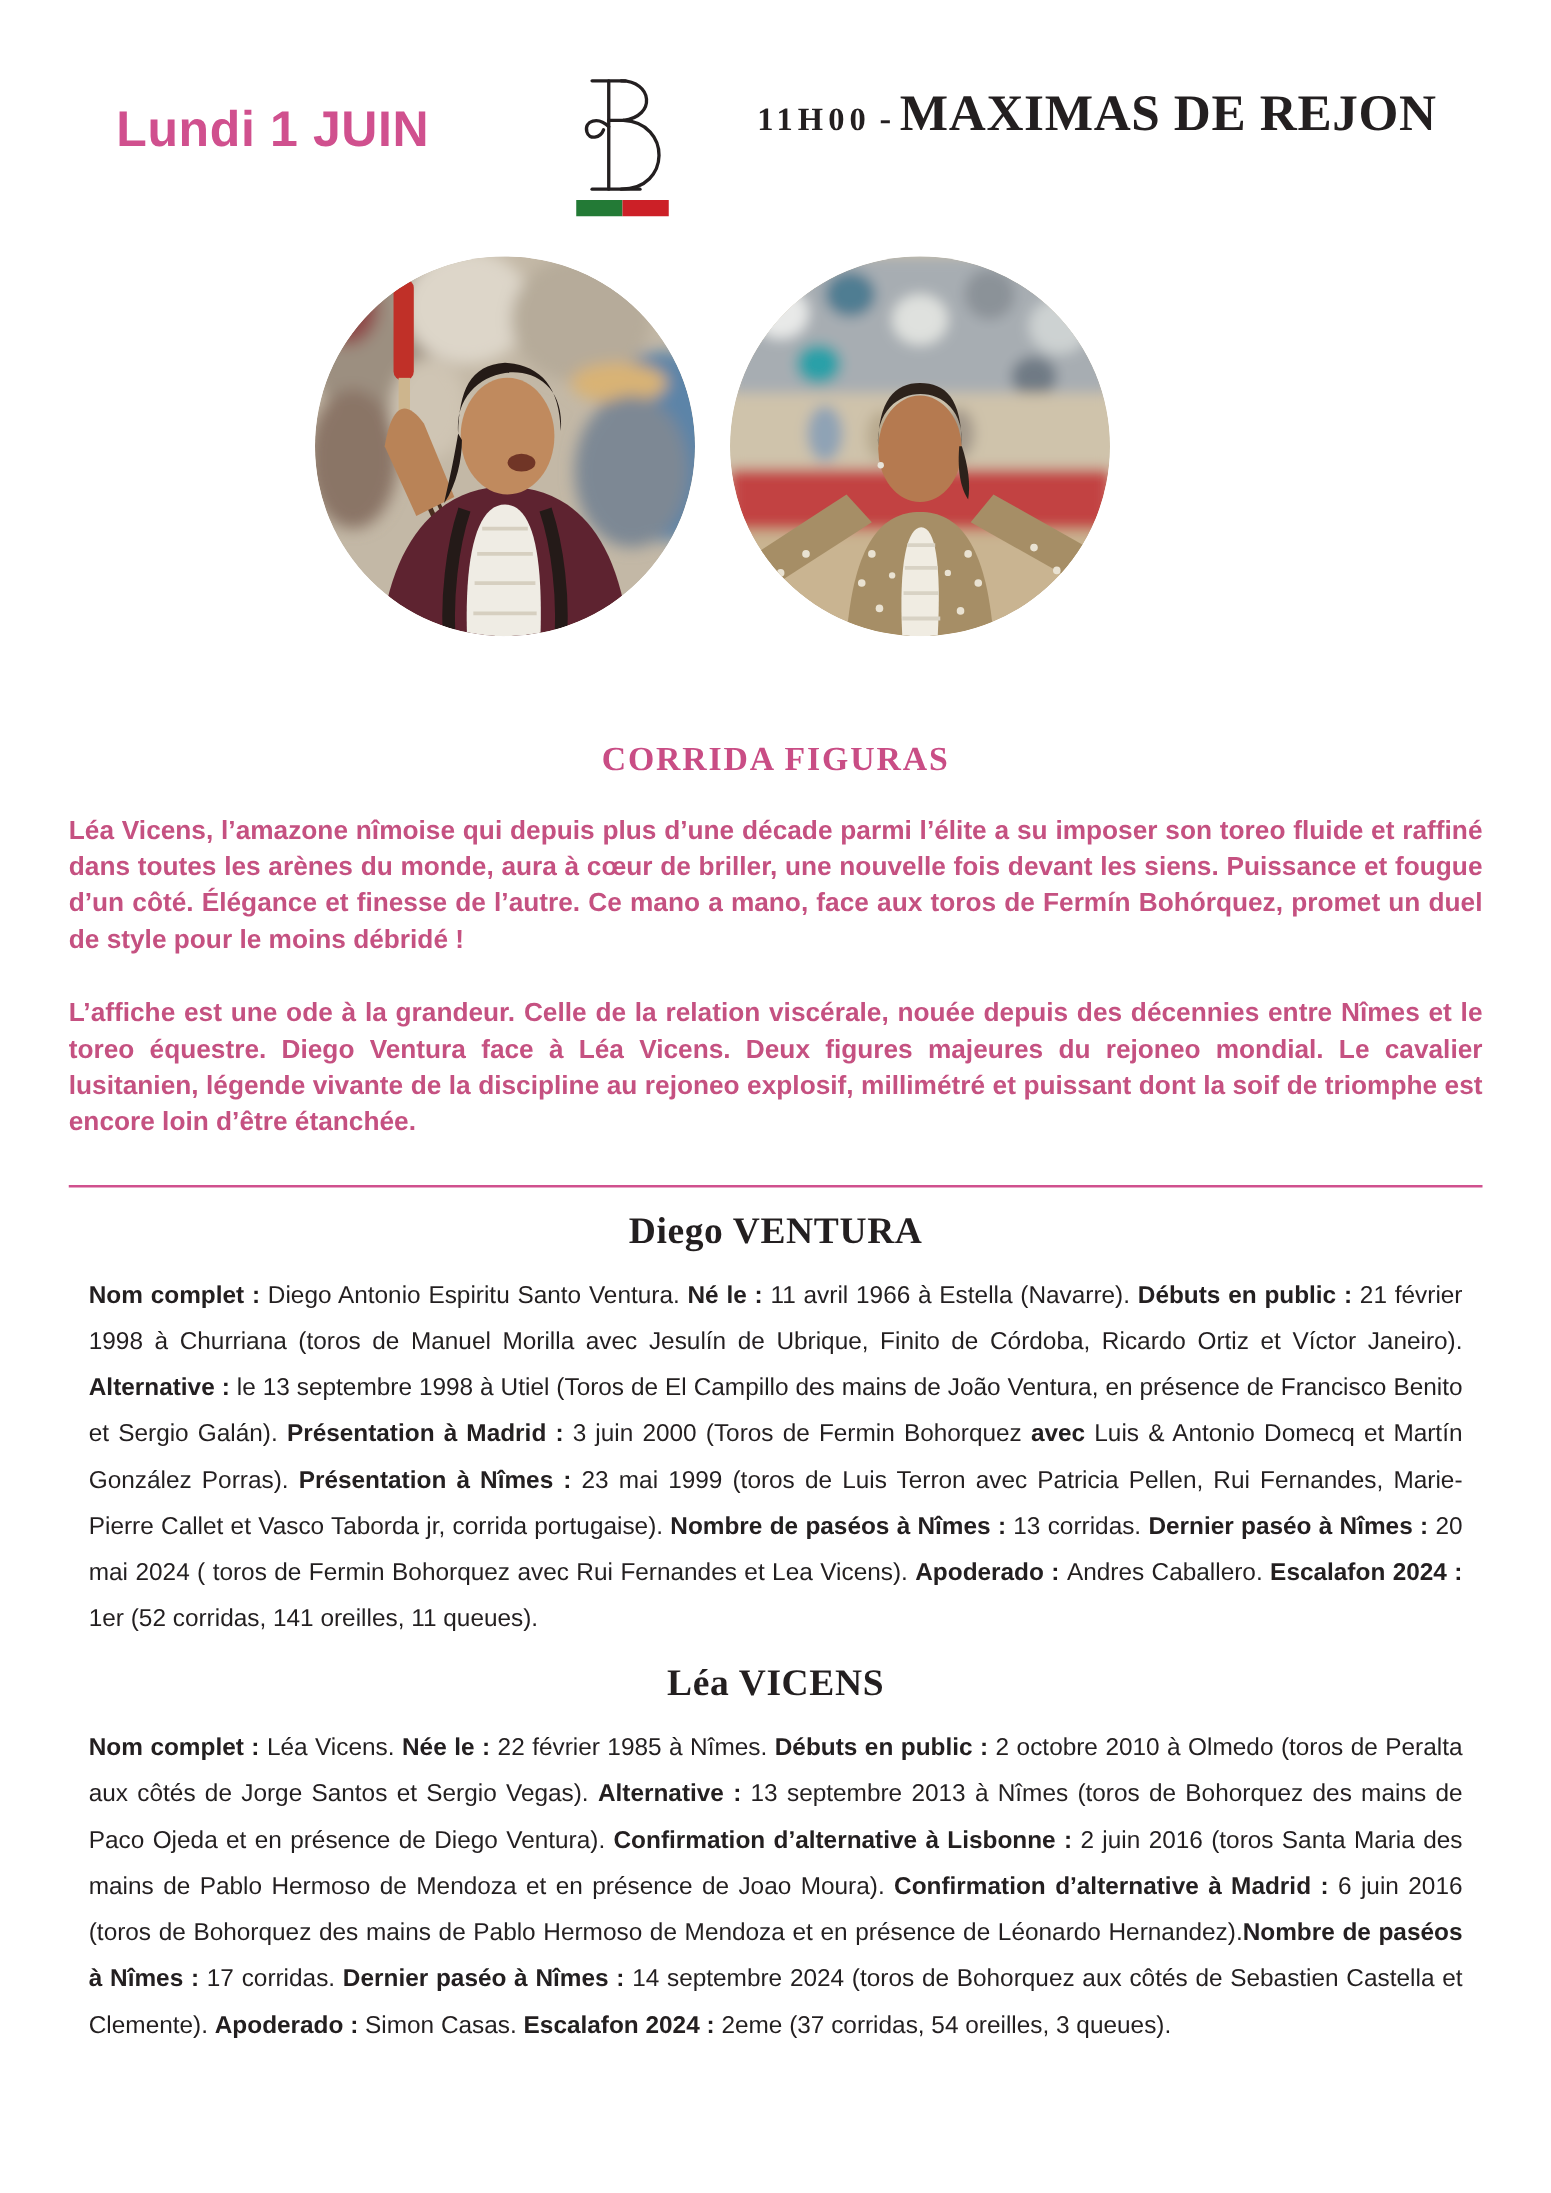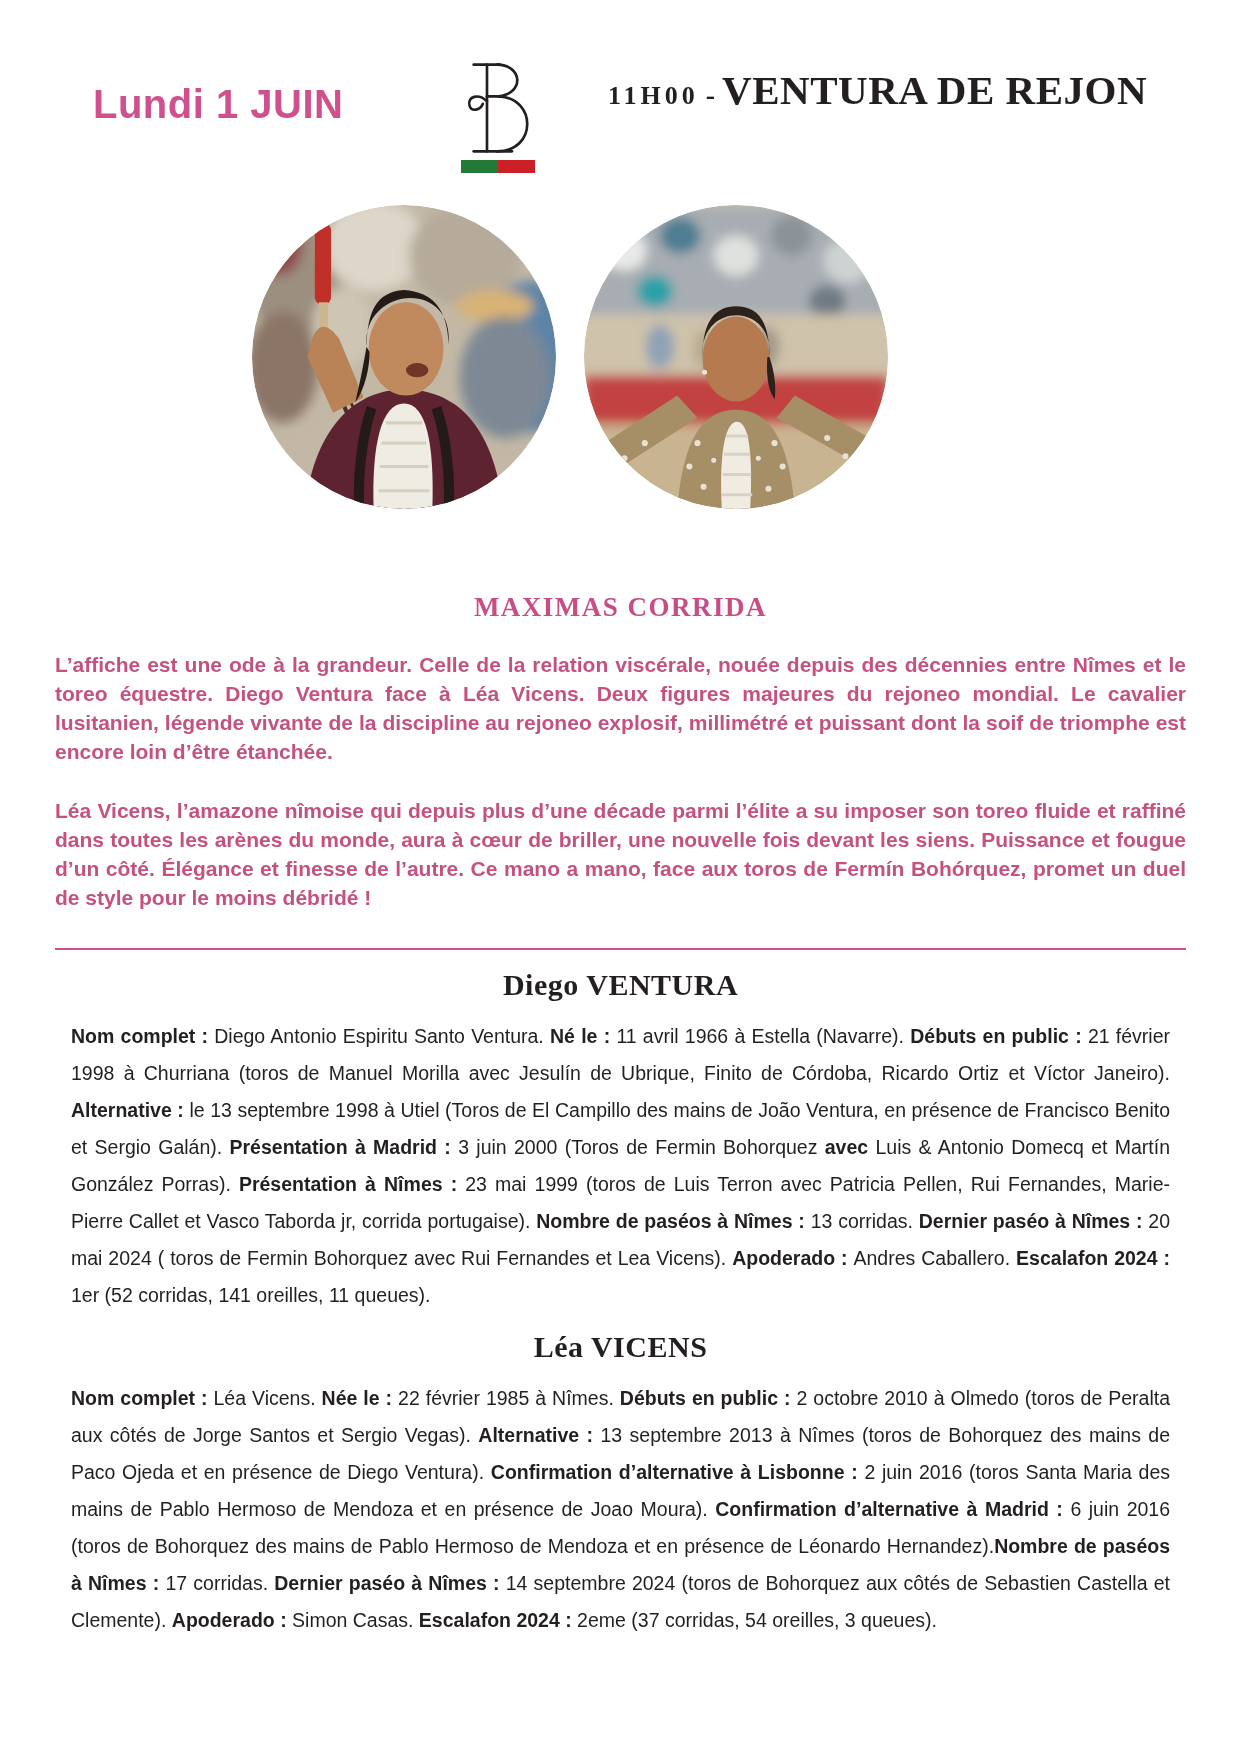--- a/index.html
+++ b/index.html
@@ -65,21 +65,21 @@
       </g>
     </svg>
   </div>
   <div class="flagbar">
     <div class="g"></div>
     <div class="r"></div>
   </div>
 
   <div class="title-block">
     <div class="title-line">
-      <span class="time">11H00</span><span class="dash"> - </span><span class="event-title">VENTURA DE REJON</span>
+      <span class="time">11H00</span><span class="dash"> - </span><span class="event-title">MAXIMAS DE REJON</span>
     </div>
   </div>
 
   <div class="photos">
     <div class="photo">
       <svg width="304" height="304" viewBox="0 0 300 300">
         <defs>
           <clipPath id="c1">
               <circle cx="150" cy="150" r="150"></circle>
             </clipPath>
@@ -175,24 +175,24 @@
 
           <ellipse cx="150" cy="152" rx="33" ry="42" fill="#b57a50"></ellipse>
           <path d="M117 150 C113 96 187 94 183 150 C183 112 170 100 150 100 C130 100 117 114 117 150 Z" fill="#2d221b"></path>
           <path d="M183 150 C188 165 190 180 188 192 C180 180 180 162 181 150 Z" fill="#2d221b"></path>
           <circle cx="119" cy="165" r="2.5" fill="#e8e4da"></circle>
         </g>
       </svg>
     </div>
   </div>
 
-  <div class="maximas">MAXIMAS CORRIDA</div>
+  <div class="maximas">CORRIDA FIGURAS</div>
   <div class="intro">
+    <p class="pink-par">Léa Vicens, l’amazone nîmoise qui depuis plus d’une décade parmi l’élite a su imposer son toreo fluide et raffiné dans toutes les arènes du monde, aura à cœur de briller, une nouvelle fois devant les siens. Puissance et fougue d’un côté. Élégance et finesse de l’autre. Ce mano a mano, face aux toros de Fermín Bohórquez, promet un duel de style pour le moins débridé !</p>
     <p class="pink-par">L’affiche est une ode à la grandeur. Celle de la relation viscérale, nouée depuis des décennies entre Nîmes et le toreo équestre. Diego Ventura face à Léa Vicens. Deux figures majeures du rejoneo mondial. Le cavalier lusitanien, légende vivante de la discipline au rejoneo explosif, millimétré et puissant dont la soif de triomphe est encore loin d’être étanchée.</p>
-    <p class="pink-par">Léa Vicens, l’amazone nîmoise qui depuis plus d’une décade parmi l’élite a su imposer son toreo fluide et raffiné dans toutes les arènes du monde, aura à cœur de briller, une nouvelle fois devant les siens. Puissance et fougue d’un côté. Élégance et finesse de l’autre. Ce mano a mano, face aux toros de Fermín Bohórquez, promet un duel de style pour le moins débridé !</p>
   </div>
 
   <hr class="rule">
 
   <div class="bios">
     <h2 class="bio-name">Diego VENTURA</h2>
     <p class="bio-par"><b>Nom complet : </b><span>Diego Antonio Espiritu Santo Ventura. </span><b>Né le : </b><span>11 avril 1966 à Estella (Navarre). </span><b>Débuts en public : </b><span>21 février 1998 à Churriana (toros de Manuel Morilla avec Jesulín de Ubrique, Finito de Córdoba, Ricardo Ortiz et Víctor Janeiro). </span><b>Alternative : </b><span>le 13 septembre 1998 à Utiel (Toros de El Campillo des mains de João Ventura, en présence de Francisco Benito et Sergio Galán). </span><b>Présentation à Madrid : </b><span>3 juin 2000 (Toros de Fermin Bohorquez </span><b>avec </b><span>Luis &amp; Antonio Domecq et Martín González Porras). </span><b>Présentation à Nîmes : </b><span>23 mai 1999 (toros de Luis Terron avec Patricia Pellen, Rui Fernandes, Marie-Pierre Callet et Vasco Taborda jr, corrida portugaise). </span><b>Nombre de paséos à Nîmes : </b><span>13 corridas. </span><b>Dernier paséo à Nîmes : </b><span>20 mai 2024 ( toros de Fermin Bohorquez avec Rui Fernandes et Lea Vicens). </span><b>Apoderado : </b><span>Andres Caballero. </span><b>Escalafon 2024 : </b><span>1er (52 corridas, 141 oreilles, 11 queues).</span></p>
     <h2 class="bio-name second">Léa VICENS</h2>
     <p class="bio-par"><b>Nom complet : </b><span>Léa Vicens. </span><b>Née le : </b><span>22 février 1985 à Nîmes. </span><b>Débuts en public : </b><span>2 octobre 2010 à Olmedo (toros de Peralta aux côtés de Jorge Santos et Sergio Vegas). </span><b>Alternative : </b><span>13 septembre 2013 à Nîmes (toros de Bohorquez des mains de Paco Ojeda et en présence de Diego Ventura). </span><b>Confirmation d’alternative à Lisbonne : </b><span>2 juin 2016 (toros Santa Maria des mains de Pablo Hermoso de Mendoza et en présence de Joao Moura). </span><b>Confirmation d’alternative à Madrid : </b><span>6 juin 2016 (toros de Bohorquez des mains de Pablo Hermoso de Mendoza et en présence de Léonardo Hernandez).</span><b>Nombre de paséos à Nîmes : </b><span>17 corridas. </span><b>Dernier paséo à Nîmes : </b><span>14 septembre 2024 (toros de Bohorquez aux côtés de Sebastien Castella et Clemente). </span><b>Apoderado : </b><span>Simon Casas. </span><b>Escalafon 2024 : </b><span>2eme (37 corridas, 54 oreilles, 3 queues).</span></p>
   </div>

